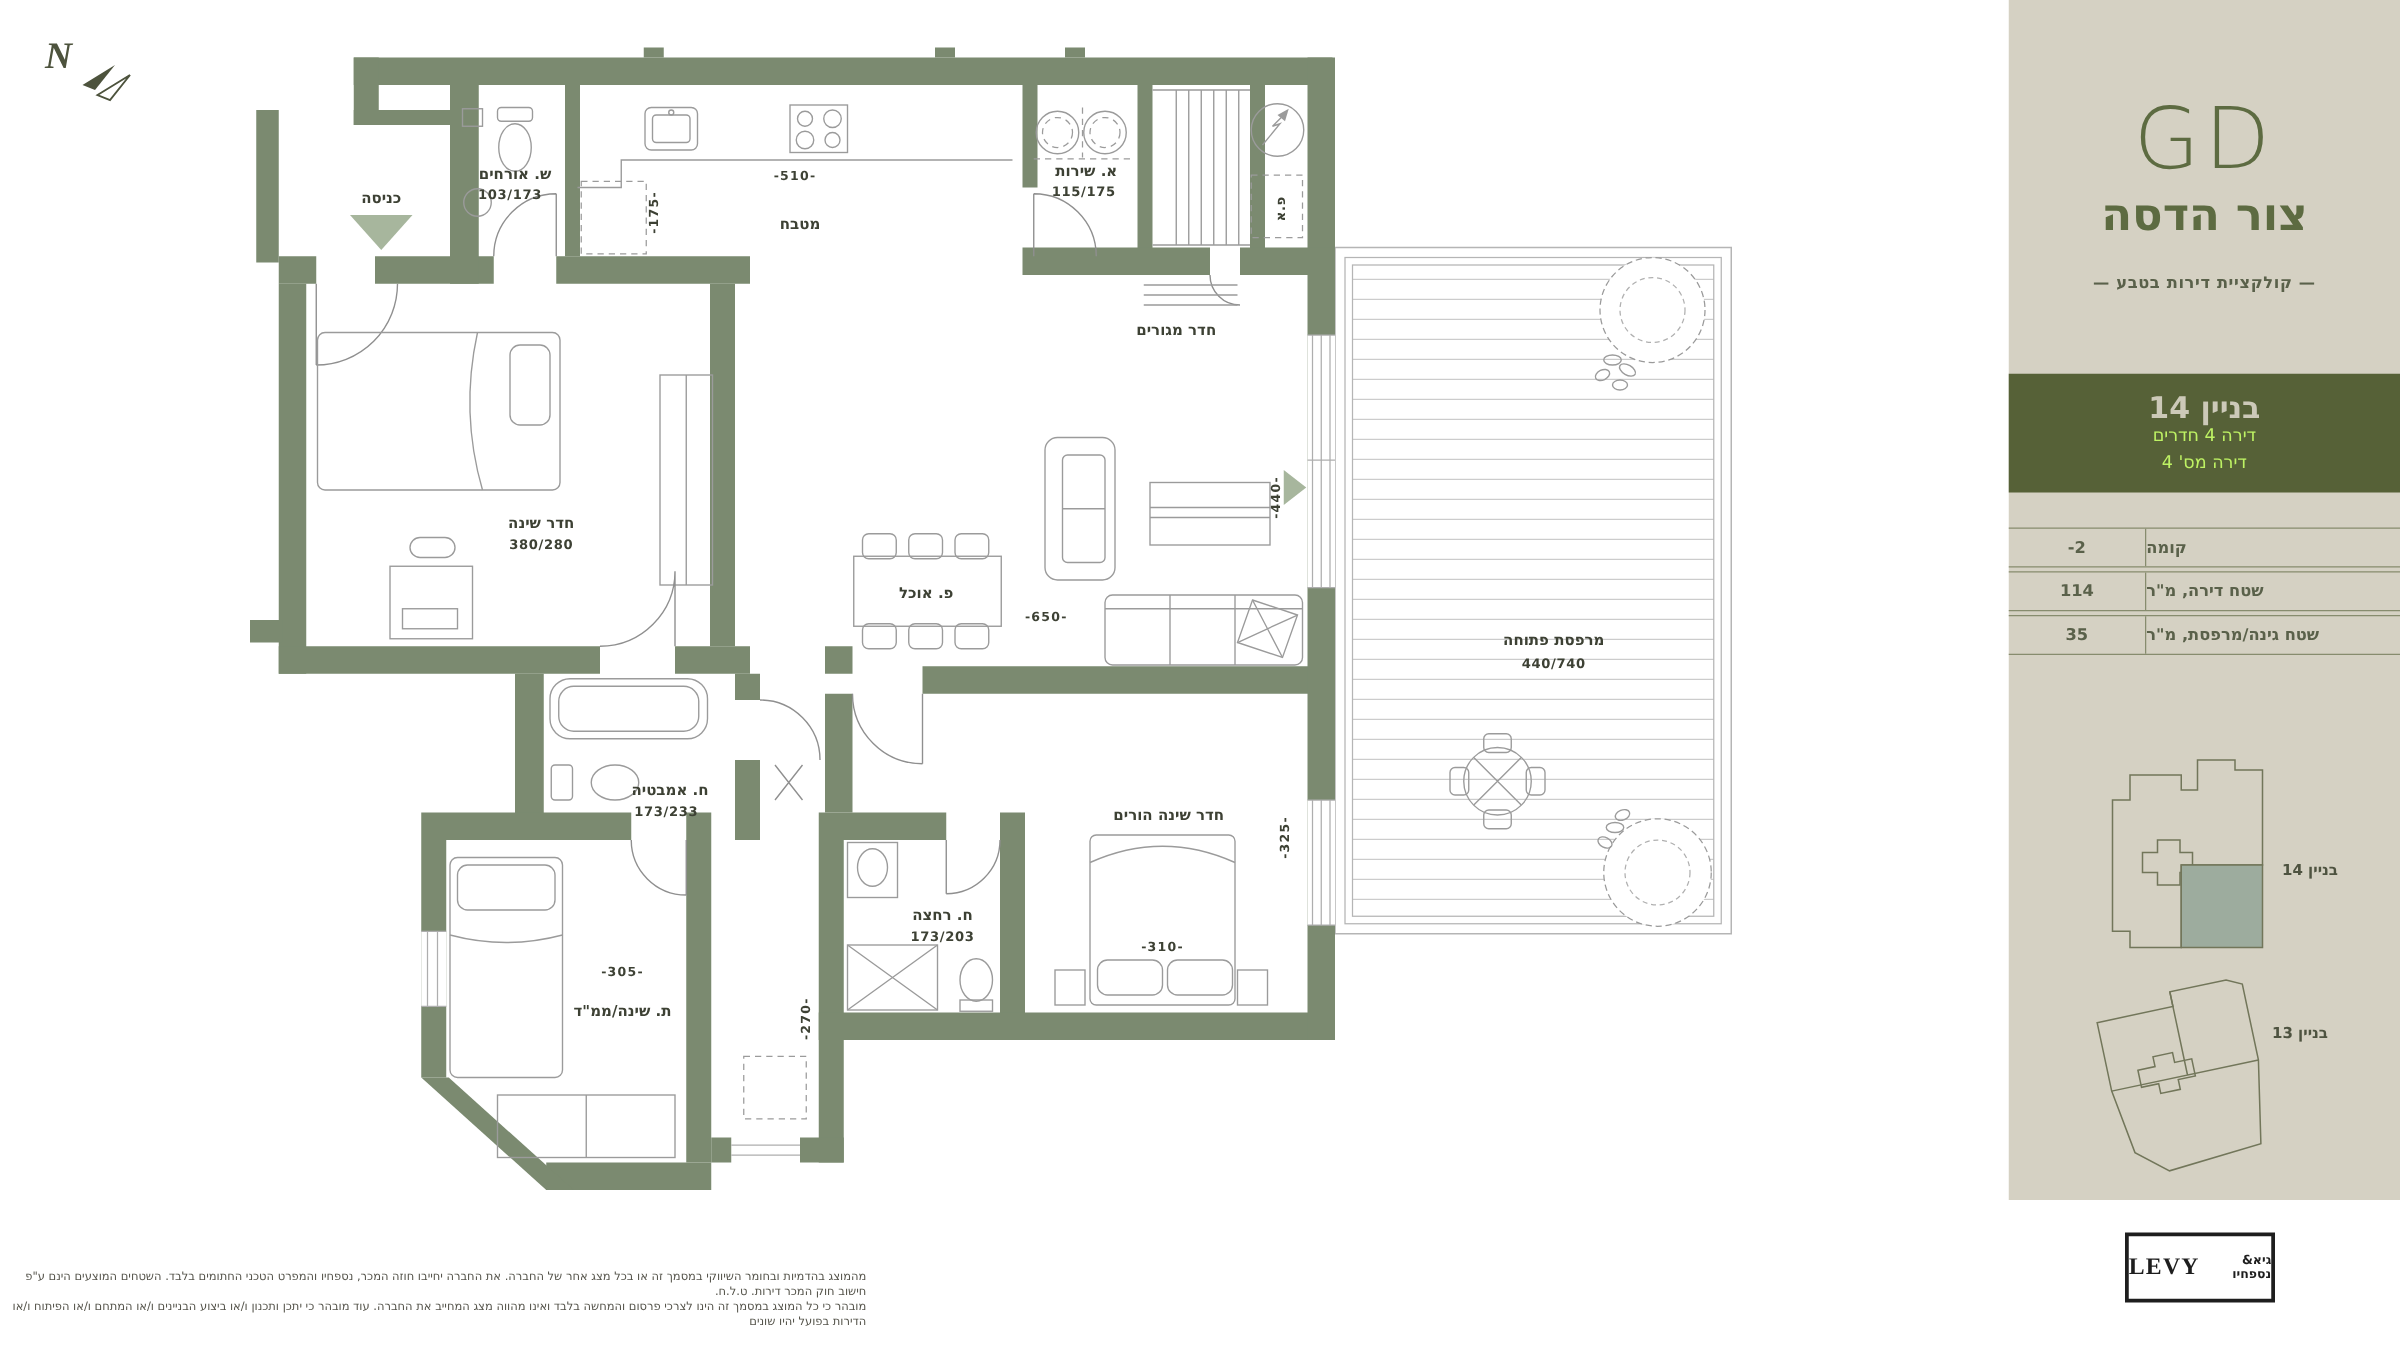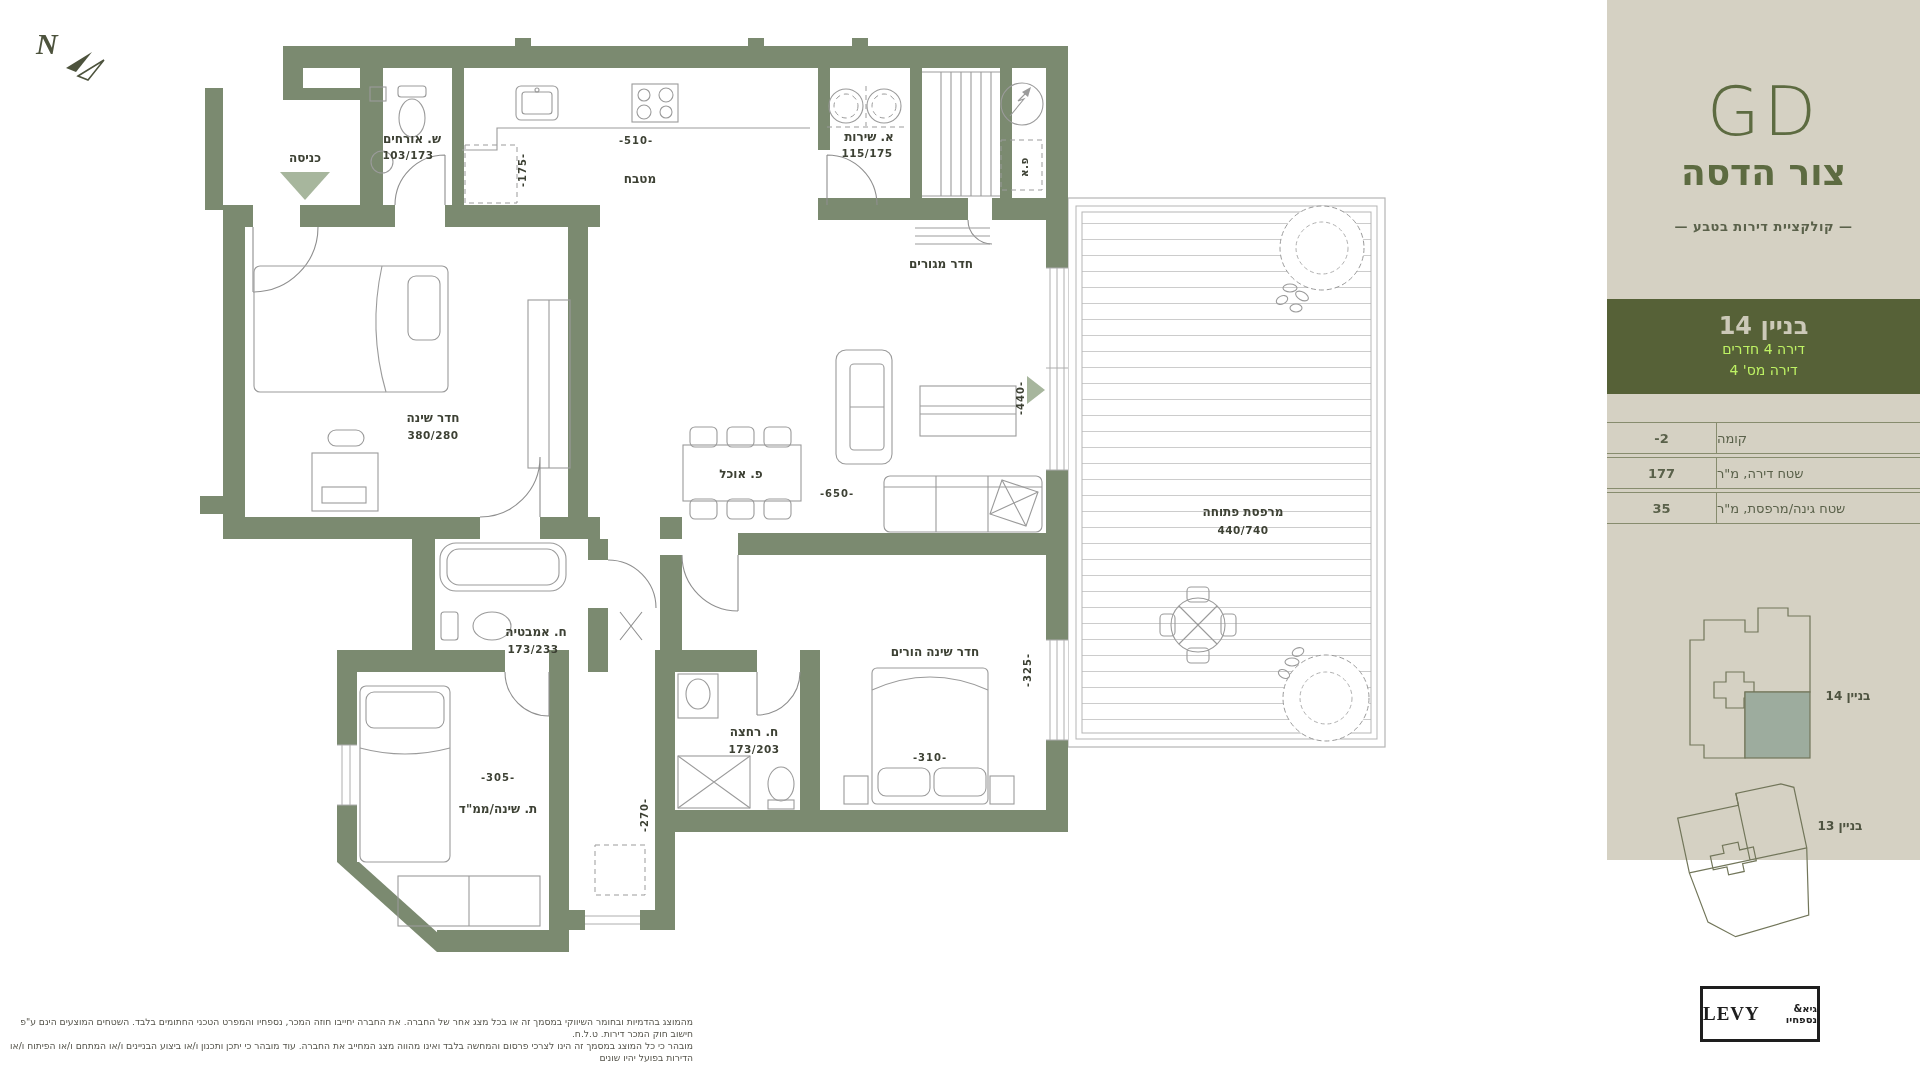--- a/index.html
+++ b/index.html
@@ -10,36 +10,36 @@
   #plan{position:absolute;left:0;top:0;}
   .room-label{font-size:12px;font-weight:bold;fill:#3d4134;text-anchor:middle;}
   .dims-label{font-size:10.5px;font-weight:bold;fill:#3d4134;text-anchor:middle;letter-spacing:.5px;}
   .dim{font-size:10px;font-weight:bold;fill:#3d4134;text-anchor:middle;letter-spacing:1px;}
   .furn{fill:none;stroke:#9b9b9b;stroke-width:1.1;}
   .thin{fill:none;stroke:#aeaeae;stroke-width:1;}
   .door{fill:none;stroke:#8f8f8f;stroke-width:1.1;}
   .dash{fill:none;stroke:#9b9b9b;stroke-width:1;stroke-dasharray:5 4;}
   .wall{fill:#7b8a70;}
   
-  .sidebar{position:absolute;left:1607px;top:0;width:313px;height:860px;background:#d5d1c3;}
+  .sidebar{position:absolute;left:1607px;top:0;width:313px;height:960px;background:#d5d1c3;}
   .logo-block{padding-top:78px;text-align:center;color:#5d6b41;}
   .logo-gd{font-size:68px;letter-spacing:4px;font-weight:200;line-height:1;}
   .logo-name{font-size:36px;font-weight:bold;margin-top:6px;direction:rtl;}
   .logo-tag{font-size:13px;font-weight:bold;margin-top:26px;direction:rtl;color:#5a614a;letter-spacing:.5px;}
   .band{position:absolute;left:0;top:299px;width:313px;height:95px;background:#566137;
         display:flex;flex-direction:column;align-items:center;justify-content:center;direction:rtl;}
   .band-title{font-size:24px;font-weight:bold;color:#ccc9b8;line-height:1.1;}
   .band-line{font-size:14px;color:#bef264;line-height:1.45;}
   .spec-table{position:absolute;left:0;top:422px;width:313px;}
   .spec-row{display:flex;flex-direction:row;border-top:1px solid #878c6e;border-bottom:1px solid #878c6e;
             height:30px;margin-bottom:3px;direction:ltr;}
   .spec-val{width:109px;border-right:1px solid #878c6e;display:flex;align-items:center;justify-content:center;
             font-size:13px;font-weight:bold;color:#5a614a;}
   .spec-lab{flex:1;display:flex;align-items:center;justify-content:flex-end;padding-right:24px;
-            font-size:13px;font-weight:normal;color:#5a614a;direction:rtl;text-align:center;}
+            font-size:13px;font-weight:bold;color:#5a614a;direction:rtl;text-align:center;}
   #siteplan{position:absolute;left:-7px;top:560px;}
   .site-label{font-size:12px;font-weight:bold;fill:#4e5340;text-anchor:middle;}
   .levy-wrap{position:absolute;left:0px;top:986px;width:313px;height:60px;}
   .levy-inner{position:absolute;left:93px;top:0;width:114px;height:50px;border:3px solid #1e1e1e;
               display:flex;align-items:center;justify-content:flex-end;gap:13px;}
   .levy-en{font-family:"Liberation Serif","DejaVu Serif",serif;font-weight:bold;font-size:19px;
            letter-spacing:1px;color:#1e1e1e;}
   .levy-div{width:2px;height:30px;background:#1e1e1e;}
   .levy-he{font-size:10px;font-weight:bold;color:#1e1e1e;direction:rtl;line-height:1.15;text-align:right;}
   
@@ -328,21 +328,21 @@
     <div class="band-line">דירה 4 חדרים</div>
     <div class="band-line">דירה מס' 4</div>
   </div>
 
   <div class="spec-table">
     <div class="spec-row">
       <div class="spec-val">-2</div>
       <div class="spec-lab">קומה</div>
     </div>
     <div class="spec-row">
-      <div class="spec-val">177</div>
+      <div class="spec-val">114</div>
       <div class="spec-lab">שטח דירה, מ"ר</div>
     </div>
     <div class="spec-row">
       <div class="spec-val">35</div>
       <div class="spec-lab">שטח גינה/מרפסת, מ"ר</div>
     </div>
   </div>
 
   <svg id="siteplan" width="320" height="420" viewBox="0 0 320 420">
     <g fill="none" stroke="#72765a" stroke-width="1.2">

